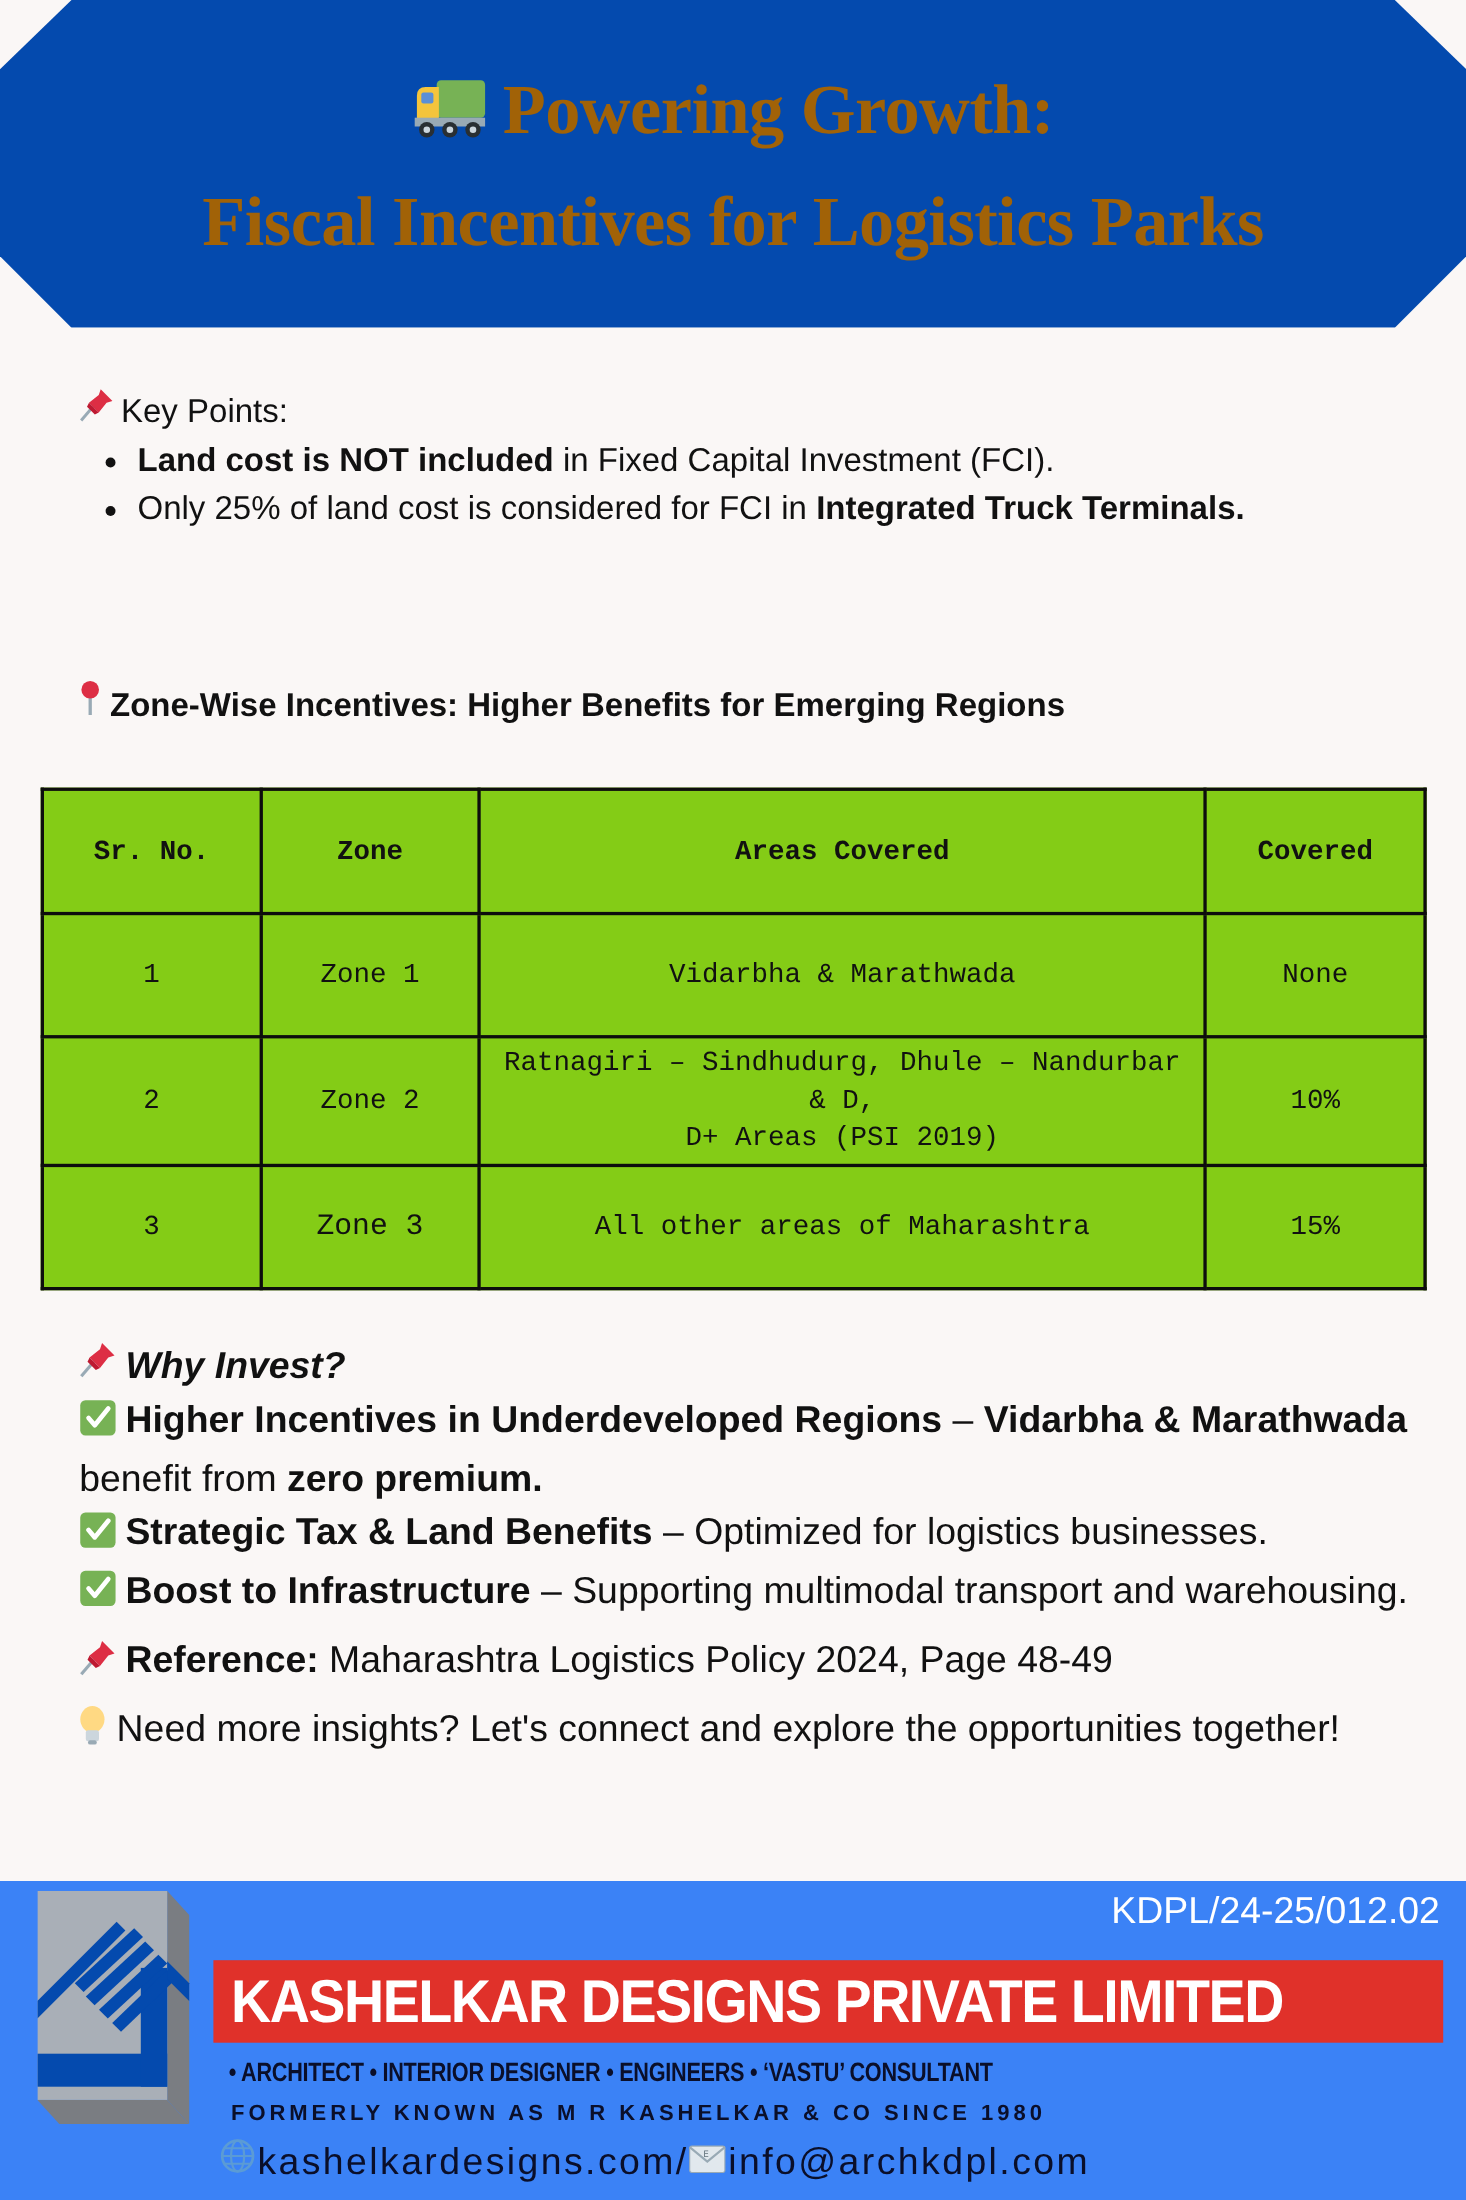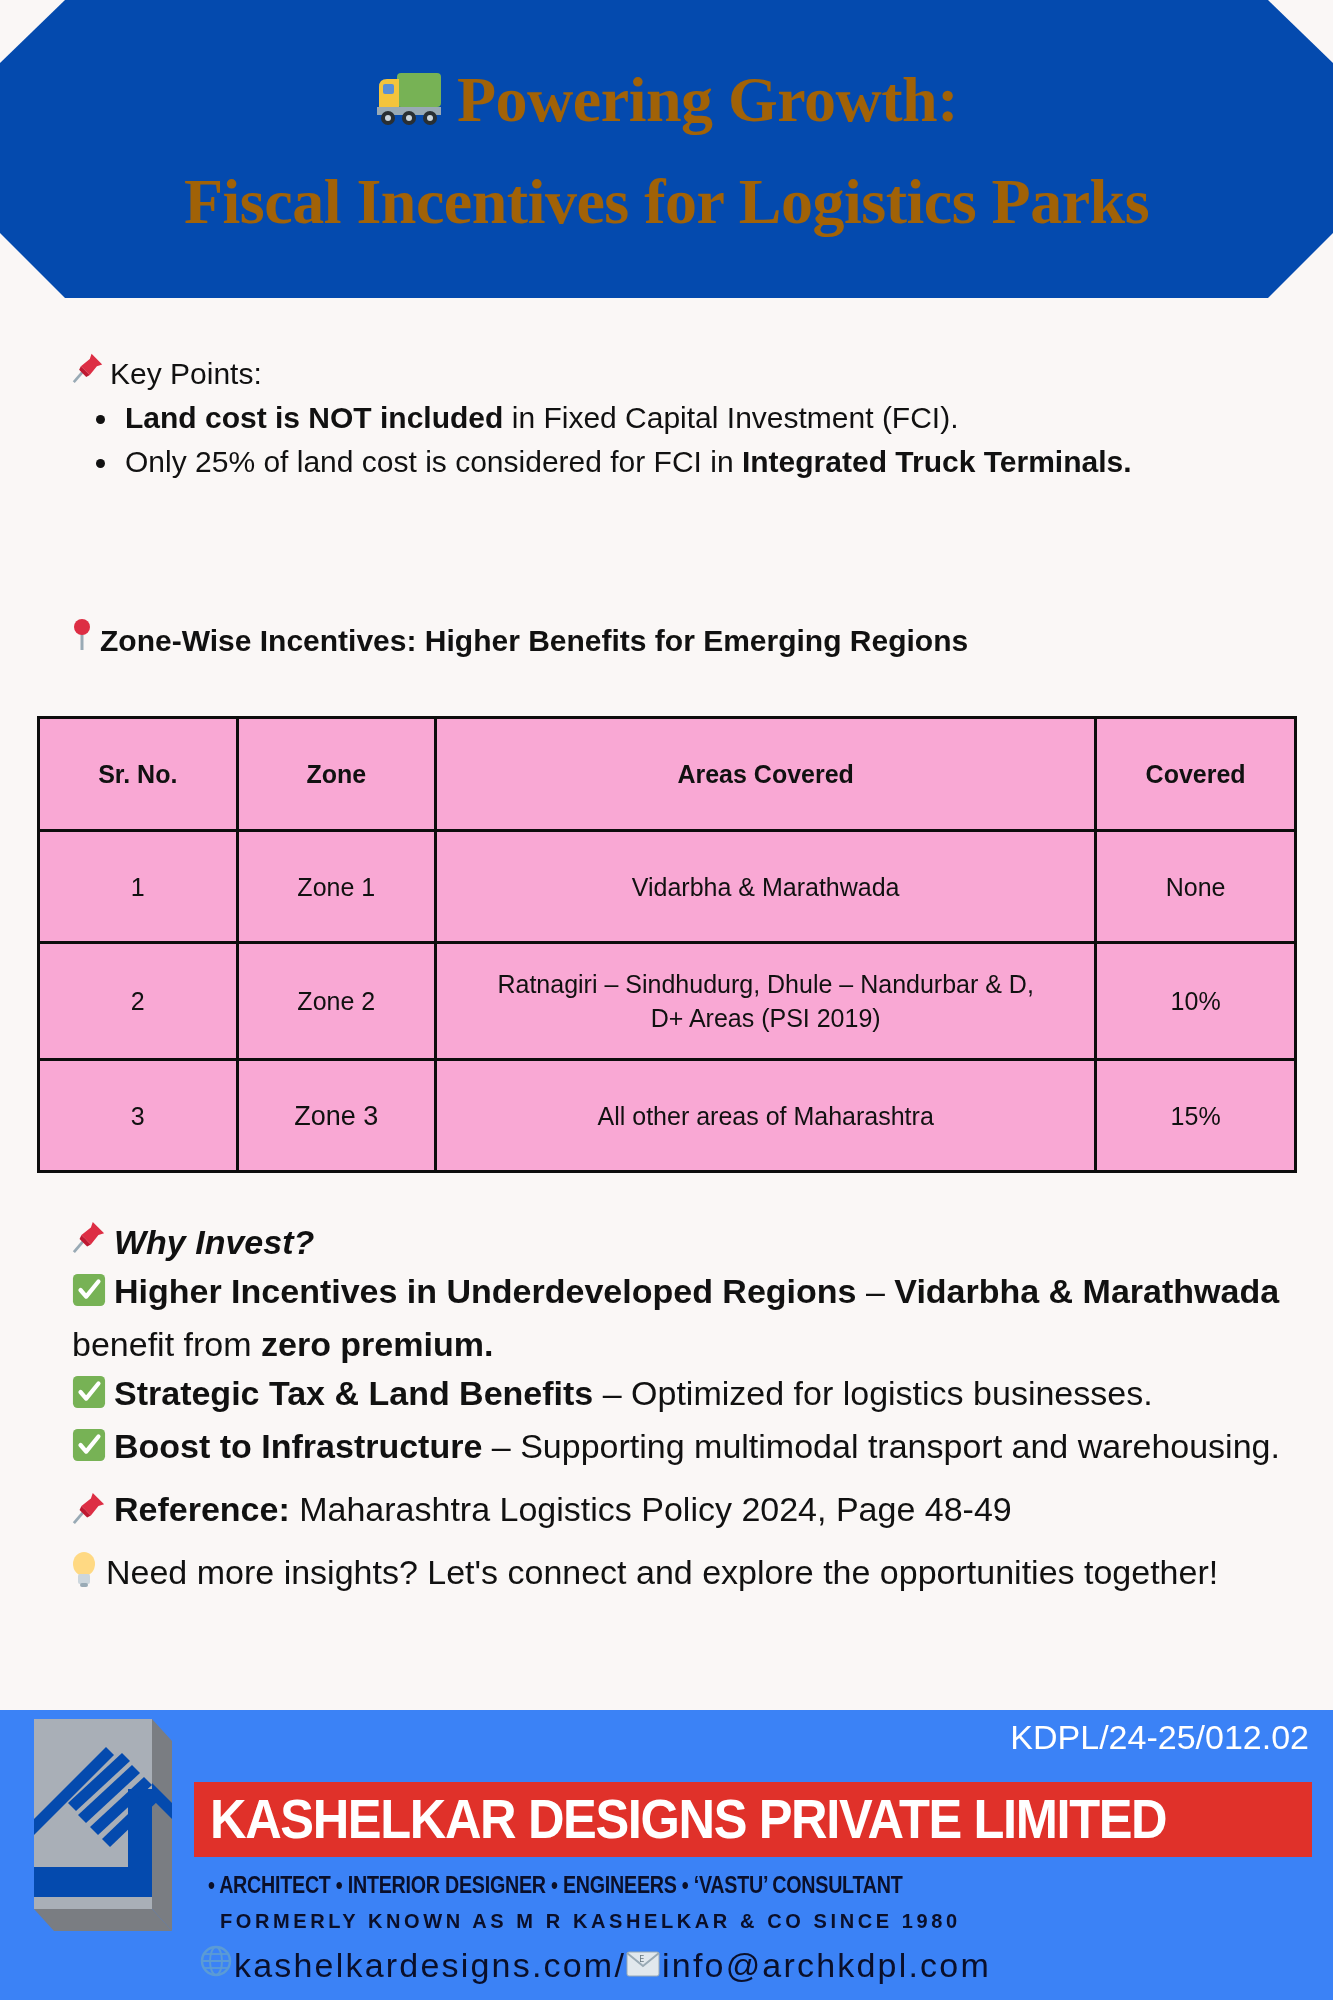--- a/index.html
+++ b/index.html
@@ -37,21 +37,21 @@
 
   .zone-heading {
     position: absolute; left: 72px; top: 618px; font-size: 30px; font-weight: bold;
     line-height: 44px; display: flex; align-items: center;
   }
   .zone-heading .emoji { margin-right: 8px; }
 
   
   .zone-table {
     position: absolute; left: 37px; top: 716px; width: 1260px;
-    border-collapse: collapse; font-size: 25px; background: #f9a8d4;
+    border-collapse: collapse; font-size: 25px; background: #84cc16; font-family: Liberation Mono, monospace;
   }
   .zone-table th, .zone-table td {
     border: 3px solid #0d0d0d; text-align: center; vertical-align: middle; padding: 0 12px;
   }
   .zone-table th { height: 113px; font-weight: bold; }
   .zone-table td { font-weight: normal; line-height: 34px; }
   .zone-table tr.r1 td { height: 112px; }
   .zone-table tr.r2 td { height: 117px; }
   .zone-table tr.r3 td { height: 112px; }
   .col1 { width: 199px; } .col2 { width: 199px; } .col3 { width: 662px; } .col4 { width: 200px; }
@@ -78,21 +78,21 @@
   .company-name {
     position: absolute; left: 16px; top: 0; line-height: 75px; font-size: 55px; font-weight: bold;
     color: #ffffff; white-space: nowrap; letter-spacing: -1.5px;
     transform: scaleX(0.92); transform-origin: left center;
   }
   .services {
     position: absolute; left: 208px; top: 161px; font-size: 24px; font-weight: bold; color: #0a0f2a;
     white-space: nowrap; transform: scaleX(0.82); transform-origin: left center; letter-spacing: -0.3px;
   }
   .formerly {
-    position: absolute; left: 220px; top: 200px; font-size: 20px; font-weight: bold; color: #0a0f2a;
+    position: absolute; left: 210px; top: 200px; font-size: 20px; font-weight: bold; color: #0a0f2a;
     white-space: nowrap; letter-spacing: 3.6px;
   }
   .contact {
     position: absolute; left: 200px; top: 230px; font-size: 34px; color: #0a0f2a; white-space: nowrap;
     letter-spacing: 2.2px; display: flex; align-items: center; line-height: 50px;
   }
   .contact .emoji { margin-right: 2px; }
 </style>
 </head>
 <body>

